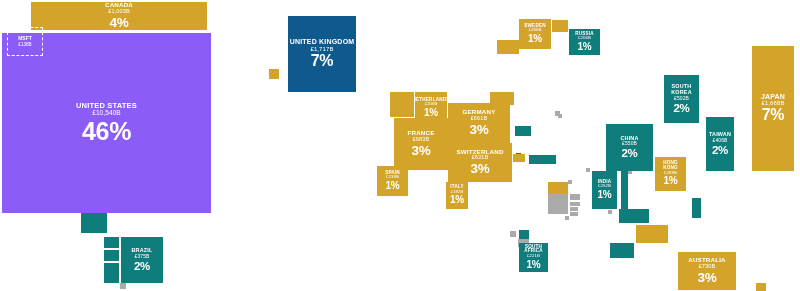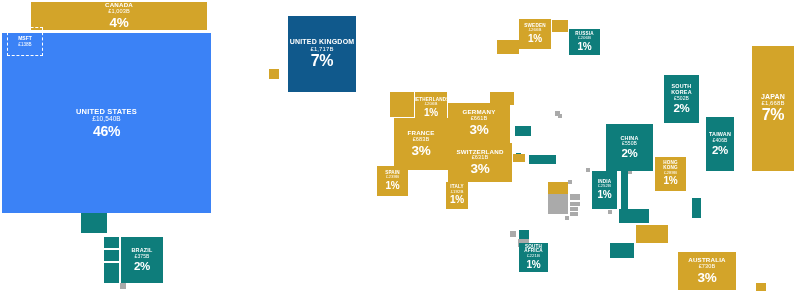--- a/index.html
+++ b/index.html
@@ -38,21 +38,21 @@
     font-weight: normal;
     letter-spacing: .1px;
   }
   .cell .pc {
     font-weight: bold;
     margin-top: 1px;
     letter-spacing: -.3px;
   }
   .sz-xl .nm { font-size: 7.5px; }
   .sz-xl .vl { font-size: 6.5px; }
-  .sz-xl .pc { font-size: 14px; }
+  .sz-xl .pc { font-size: 25px; }
 
   .sz-lg .nm { font-size: 7px; }
   .sz-lg .vl { font-size: 6px; }
   .sz-lg .pc { font-size: 16px; }
 
   .sz-md .nm { font-size: 6.2px; }
   .sz-md .vl { font-size: 5.6px; }
   .sz-md .pc { font-size: 13.5px; }
 
   .sz-sm .nm { font-size: 5.4px; }
@@ -119,21 +119,21 @@
       <div class="plain" style="left: 568px; top: 180px; width: 4px; height: 4px; background: rgb(170, 170, 170);"></div>
       <div class="plain" style="left: 565px; top: 216px; width: 4px; height: 4px; background: rgb(170, 170, 170);"></div>
       <div class="plain" style="left: 510px; top: 231px; width: 6px; height: 6px; background: rgb(170, 170, 170);"></div>
       <div class="plain" style="left: 519px; top: 230px; width: 10px; height: 9px; background: rgb(14, 125, 123);"></div>
       <div class="plain" style="left: 518px; top: 239px; width: 11px; height: 8px; background: rgb(170, 170, 170);"></div>
       <div class="cell sz-md" style="left: 31px; top: 2px; width: 176px; height: 28px; background: rgb(211, 164, 41);">
         <div class="nm">CANADA</div>
         <div class="vl">£1,003B</div>
         <div class="pc">4%</div>
       </div>
-      <div class="cell sz-xl" style="left: 2px; top: 33px; width: 209px; height: 180px; background: #3b82f6;">
+      <div class="cell sz-xl" style="left: 2px; top: 33px; width: 209px; height: 180px; background: #8b5cf6;">
         <div class="nm">UNITED STATES</div>
         <div class="vl">£10,540B</div>
         <div class="pc">46%</div>
       </div>
       <div class="cell sz-lg" style="left: 288px; top: 16px; width: 68px; height: 76px; background: rgb(16, 89, 140);">
         <div class="nm">UNITED KINGDOM</div>
         <div class="vl">£1,717B</div>
         <div class="pc">7%</div>
       </div>
       <div class="cell sz-sm" style="left: 121px; top: 237px; width: 42px; height: 46px; background: rgb(14, 125, 123);">

